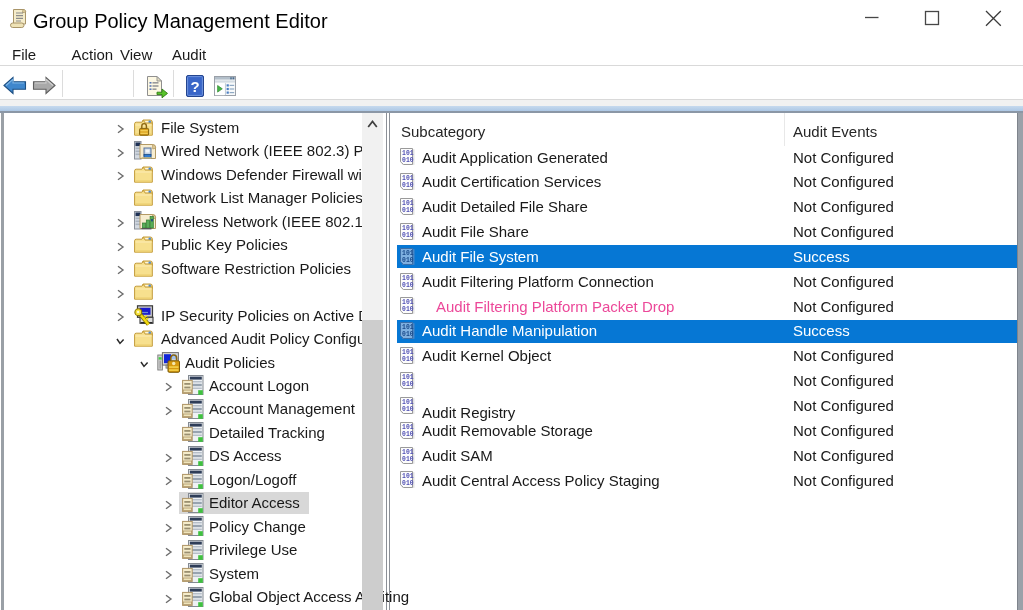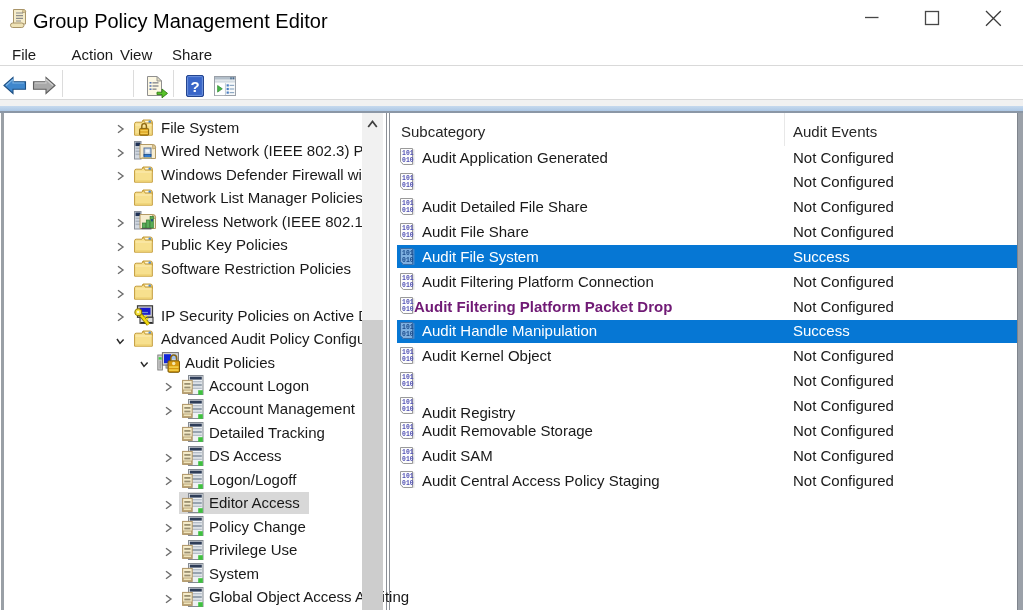--- a/index.html
+++ b/index.html
@@ -8,21 +8,21 @@
     </svg></div>
 <div class="txt" style="left:33px;top:10px;font-size:20px;color:#000;">Group Policy Management Editor</div>
 <svg class="abs" style="left:855px;top:5px;" width="160" height="28" viewBox="0 0 160 28">
     <path d="M10 12.5 H23.5" stroke="#474747" stroke-width="1.3" fill="none"></path>
     <rect x="70.5" y="6.5" width="13" height="13" fill="none" stroke="#474747" stroke-width="1.3"></rect>
     <path d="M131 6 L145.8 20.8 M131 20.8 L145.8 6" stroke="#3c3c3c" stroke-width="1.3" fill="none"></path>
   </svg>
 <div class="txt" style="left:12px;top:45.5px;color:#1a1a1a;">File</div>
 <div class="txt" style="left:55.5px;top:45.5px;color:#1a1a1a;margin-left:16px;">Action</div>
 <div class="txt" style="left:120px;top:45.5px;color:#1a1a1a;">View</div>
-<div class="txt" style="left:172px;top:45.5px;color:#1a1a1a;">Share</div>
+<div class="txt" style="left:172px;top:45.5px;color:#1a1a1a;">Audit</div>
 <div class="abs" style="left:0;top:65px;width:1023px;height:1.4px;background:#d9d9d9;"></div>
 <div class="abs" style="left:3px;top:75.5px;"><svg width="24" height="19" viewBox="0 0 24 19" style="">
       <path d="M1 9.5 L10 1.5 L10 5.7 L22.5 5.7 L22.5 13.3 L10 13.3 L10 17.5 Z" fill="#3f87cd" stroke="#1d4f82" stroke-width="1.1"></path>
       <path d="M3 9.5 L10 3.4 L10 7 L21 7" fill="none" stroke="#7db4e4" stroke-width="1.2"></path>
     </svg></div>
 <div class="abs" style="left:32px;top:75.5px;"><svg width="24" height="19" viewBox="0 0 24 19" style="">
       <path d="M23 9.5 L14 1.5 L14 5.7 L1.5 5.7 L1.5 13.3 L14 13.3 L14 17.5 Z" fill="#a9a9a9" stroke="#5f5f5f" stroke-width="1.1"></path>
       <path d="M21 9.5 L14 3.4 L14 7 L3 7" fill="none" stroke="#d2d2d2" stroke-width="1.2"></path>
     </svg></div>
 <div class="abs" style="left:61.5px;top:70px;width:1.3px;height:27px;background:#dcdcdc;"></div>
@@ -397,20 +397,21 @@
         <text x="3.1" y="14.2" font-family="Liberation Mono, monospace" font-size="6.4" font-weight="bold" fill="#5050b4">010</text>
       </svg></div>
     <div class="txt" style="left:32px;top:35.99999999999999px;color:#191919;">Audit Application Generated</div>
     <div class="txt" style="left:403px;top:35.99999999999999px;color:#191919;">Not Configured</div>
     <div class="abs" style="left:9px;top:60.65px;"><svg width="17" height="18" viewBox="0 0 17 18" style="">
         <rect x="3.2" y="1.2" width="12.3" height="15.6" fill="#e3e3e3"></rect>
         <path d="M1.5 0.5 H13.5 V16.5 H4.5 L1.5 13.8 Z" fill="#fcfcfc" stroke="#9a9a9a" stroke-width="1"></path>
         <text x="3.1" y="7.2" font-family="Liberation Mono, monospace" font-size="6.4" font-weight="bold" fill="#5050b4">101</text>
         <text x="3.1" y="14.2" font-family="Liberation Mono, monospace" font-size="6.4" font-weight="bold" fill="#5050b4">010</text>
       </svg></div>
+    <div class="txt" style="left:32px;top:60.849999999999994px;color:#191919;">Audit Certification Services</div>
     <div class="txt" style="left:403px;top:60.849999999999994px;color:#191919;">Not Configured</div>
     <div class="abs" style="left:9px;top:85.5px;"><svg width="17" height="18" viewBox="0 0 17 18" style="">
         <rect x="3.2" y="1.2" width="12.3" height="15.6" fill="#e3e3e3"></rect>
         <path d="M1.5 0.5 H13.5 V16.5 H4.5 L1.5 13.8 Z" fill="#fcfcfc" stroke="#9a9a9a" stroke-width="1"></path>
         <text x="3.1" y="7.2" font-family="Liberation Mono, monospace" font-size="6.4" font-weight="bold" fill="#5050b4">101</text>
         <text x="3.1" y="14.2" font-family="Liberation Mono, monospace" font-size="6.4" font-weight="bold" fill="#5050b4">010</text>
       </svg></div>
     <div class="txt" style="left:32px;top:85.7px;color:#191919;">Audit Detailed File Share</div>
     <div class="txt" style="left:403px;top:85.7px;color:#191919;">Not Configured</div>
     <div class="abs" style="left:9px;top:110.35000000000001px;"><svg width="17" height="18" viewBox="0 0 17 18" style="">
@@ -437,21 +438,21 @@
         <text x="3.1" y="14.2" font-family="Liberation Mono, monospace" font-size="6.4" font-weight="bold" fill="#5050b4">010</text>
       </svg></div>
     <div class="txt" style="left:32px;top:160.25px;color:#191919;">Audit Filtering Platform Connection</div>
     <div class="txt" style="left:403px;top:160.25px;color:#191919;">Not Configured</div>
     <div class="abs" style="left:9px;top:184.9px;"><svg width="17" height="18" viewBox="0 0 17 18" style="">
         <rect x="3.2" y="1.2" width="12.3" height="15.6" fill="#e3e3e3"></rect>
         <path d="M1.5 0.5 H13.5 V16.5 H4.5 L1.5 13.8 Z" fill="#fcfcfc" stroke="#9a9a9a" stroke-width="1"></path>
         <text x="3.1" y="7.2" font-family="Liberation Mono, monospace" font-size="6.4" font-weight="bold" fill="#5050b4">101</text>
         <text x="3.1" y="14.2" font-family="Liberation Mono, monospace" font-size="6.4" font-weight="bold" fill="#5050b4">010</text>
       </svg></div>
-    <div class="txt" style="left:24px;top:185.10000000000002px;color:#701a75;font-weight:bold;">Audit Filtering Platform Packet Drop</div>
+    <div class="txt" style="left:46px;top:185.10000000000002px;color:#ec4899;">Audit Filtering Platform Packet Drop</div>
     <div class="txt" style="left:403px;top:185.10000000000002px;color:#191919;">Not Configured</div>
     <div class="abs" style="left:6.5px;top:207.35000000000002px;width:620px;height:23.2px;background:#0677d4;"></div>
     <div class="abs" style="left:9px;top:209.75px;"><svg width="17" height="18" viewBox="0 0 17 18" style="">
         <rect x="3.2" y="1.2" width="12.3" height="15.6" fill="#4886c6"></rect>
         <path d="M1.5 0.5 H13.5 V16.5 H4.5 L1.5 13.8 Z" fill="#7fb0e0" stroke="#3a6ea8" stroke-width="1"></path>
         <text x="3.1" y="7.2" font-family="Liberation Mono, monospace" font-size="6.4" font-weight="bold" fill="#1a4a8a">101</text>
         <text x="3.1" y="14.2" font-family="Liberation Mono, monospace" font-size="6.4" font-weight="bold" fill="#1a4a8a">010</text>
       </svg></div>
     <div class="txt" style="left:32px;top:209.95000000000002px;color:#ffffff;">Audit Handle Manipulation</div>
     <div class="txt" style="left:403px;top:209.95000000000002px;color:#ffffff;">Success</div>

